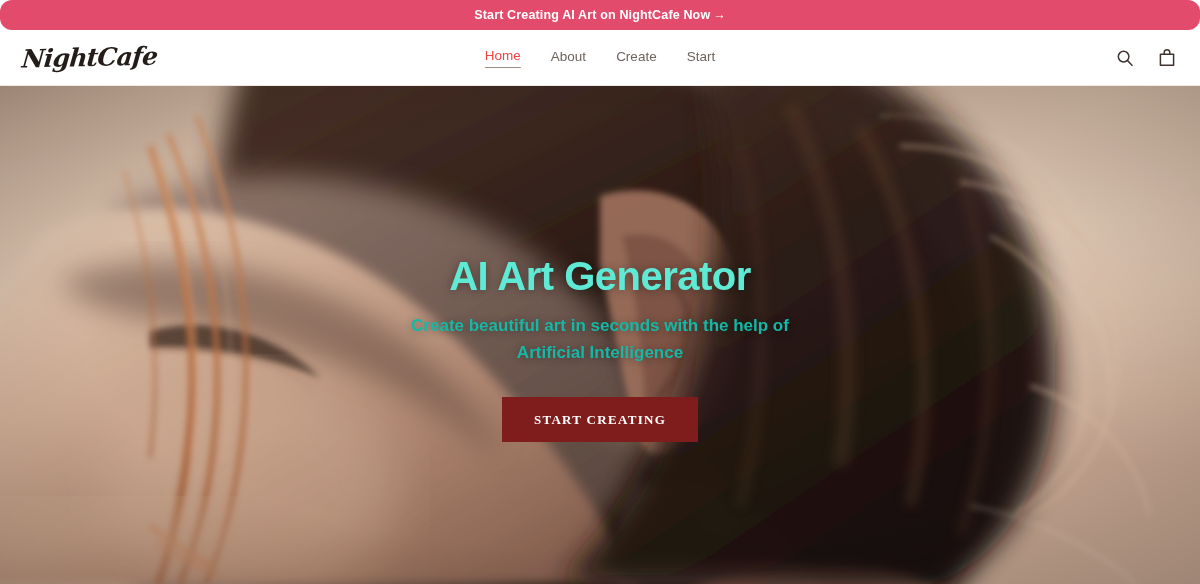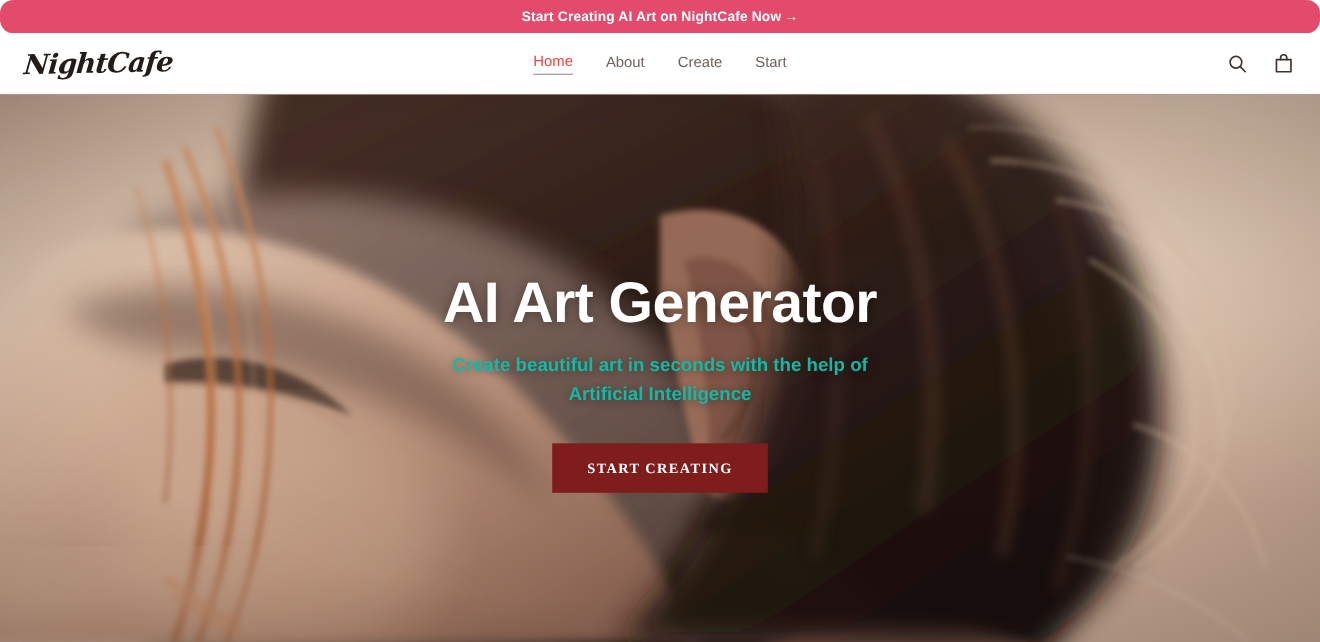--- a/index.html
+++ b/index.html
@@ -121,23 +121,23 @@
     inset: 0;
     display: flex;
     flex-direction: column;
     align-items: center;
     justify-content: center;
     text-align: center;
     padding-bottom: 10px;
   }
 
   .hero-title {
-    font-size: 52px;
-    font-weight: bold;
-    color: #ffffff;
+    font-size: 40px;
+    font-weight: bold;
+    color: #5eead4;
     letter-spacing: -0.5px;
     line-height: 1.05;
     text-shadow: 0 1px 10px rgba(0,0,0,0.35);
     margin-top: 37px;
   }
 
   .hero-sub {
     margin-top: 16px;
     font-size: 17px;
     font-weight: bold;

